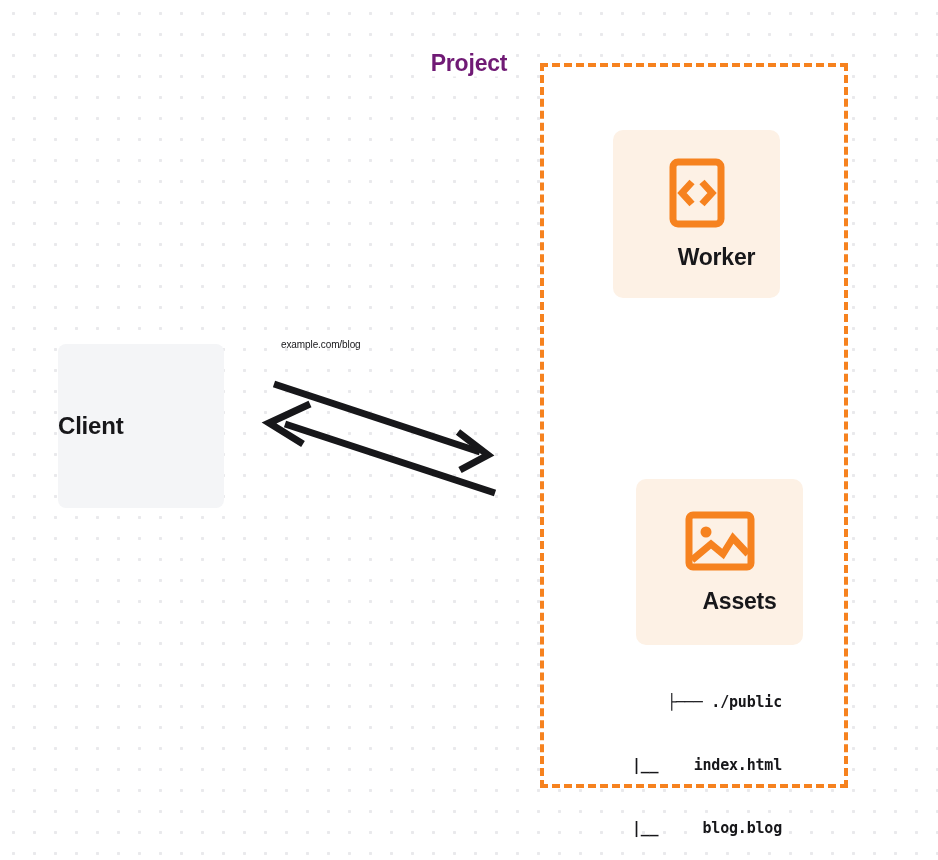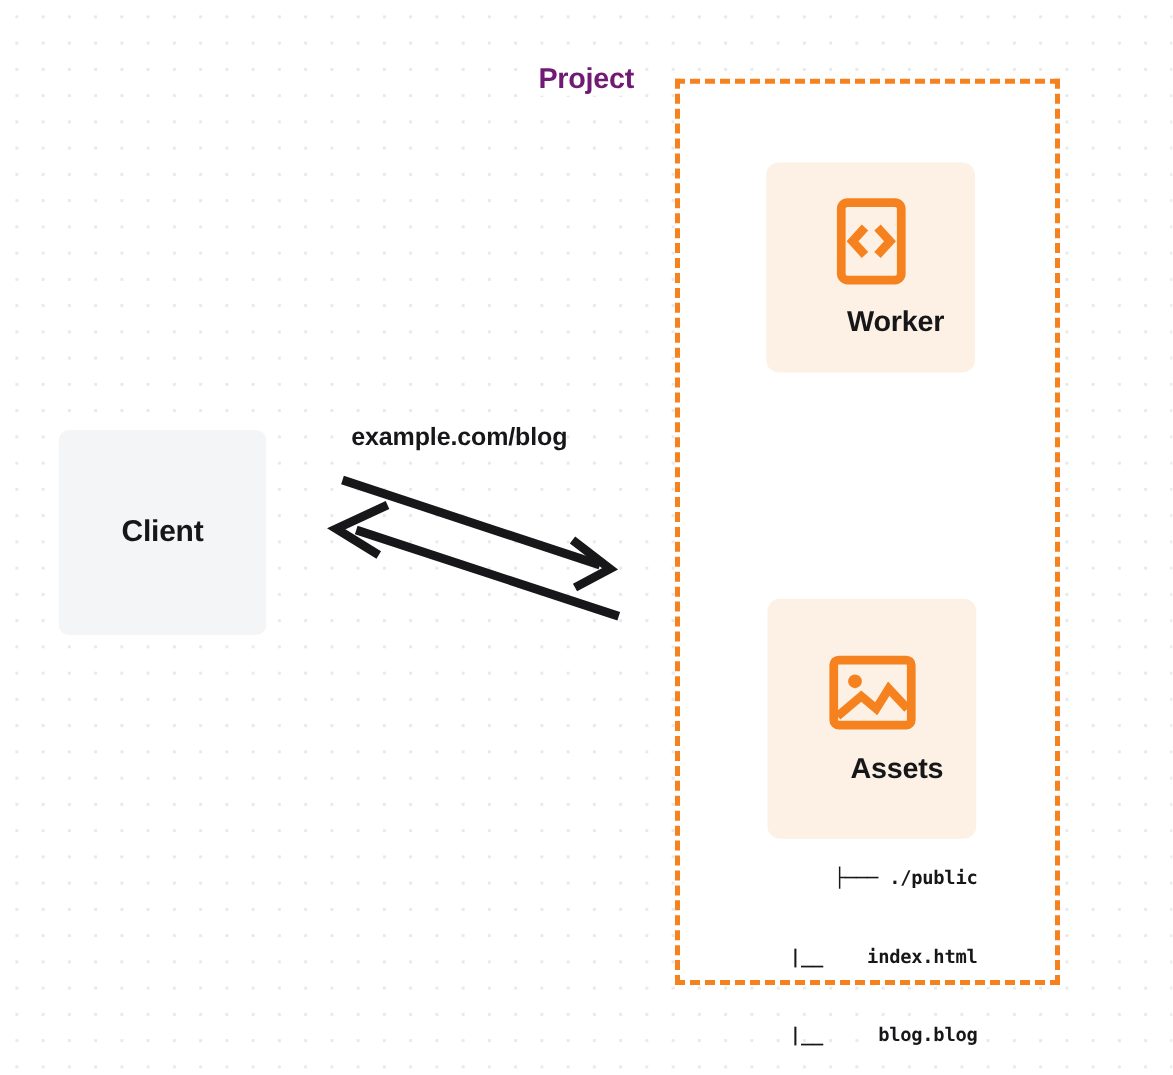--- a/index.html
+++ b/index.html
@@ -20,29 +20,29 @@
     height: 860px;
     background-color: #ffffff;
     background-image: radial-gradient(#e9e9ec 1.4px, transparent 1.5px);
     background-size: 21px 21px;
     background-position: 3px 3px;
   }
 
   
   .client-node {
     position: absolute;
-    left: 47px;
+    left: 58px;
     top: 344px;
     width: 166px;
     height: 164px;
     background-color: #f4f5f7;
     border-radius: 8px;
     display: flex;
     align-items: center;
-    justify-content: center;
+    justify-content: flex-start;
   }
   .client-label {
     font-size: 24px;
     font-weight: bold;
     color: #17171a;
     letter-spacing: -0.2px;
   }
 
   
   .arrows-layer {
@@ -50,22 +50,22 @@
     left: 0;
     top: 0;
     width: 938px;
     height: 860px;
     pointer-events: none;
   }
   .edge-label {
     position: absolute;
     left: 281px;
     top: 339px;
-    font-size: 20px;
-    font-weight: bold;
+    font-size: 10px;
+    font-weight: normal;
     color: #17171a;
     letter-spacing: -0.1px;
     white-space: nowrap;
   }
 
   
   .project-box {
     position: absolute;
     left: 540px;
     top: 63px;
@@ -99,24 +99,24 @@
     align-items: center;
     justify-content: center;
   }
   .worker-card {
     left: 613px;
     top: 130px;
     width: 167px;
     height: 168px;
   }
   .assets-card {
-    left: 614px;
+    left: 636px;
     top: 479px;
     width: 167px;
-    height: 192px;
+    height: 166px;
   }
   .service-icon {
     display: block;
     margin-bottom: 16px;
   }
   .service-label {
     font-size: 23px;
     font-weight: bold;
     color: #17171a;
     letter-spacing: -0.2px;

